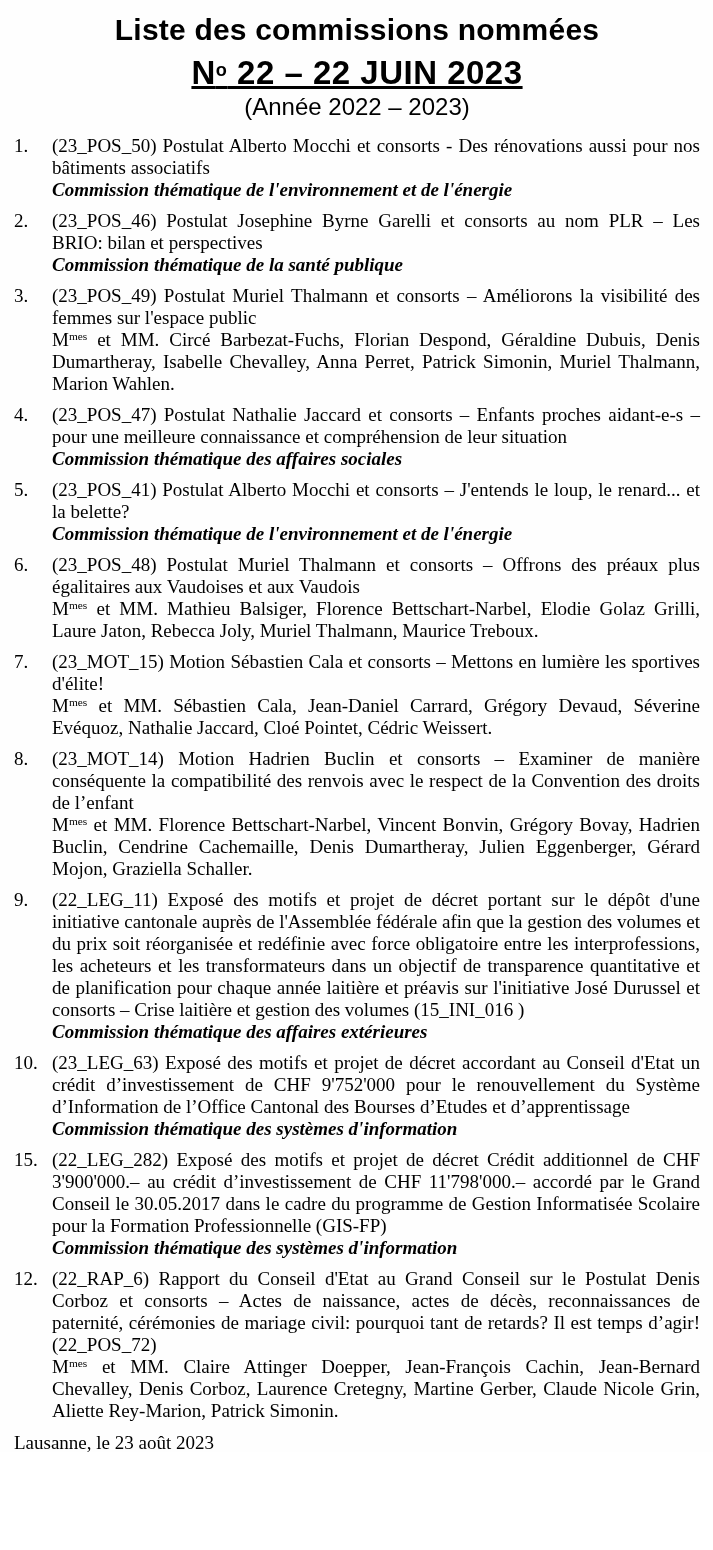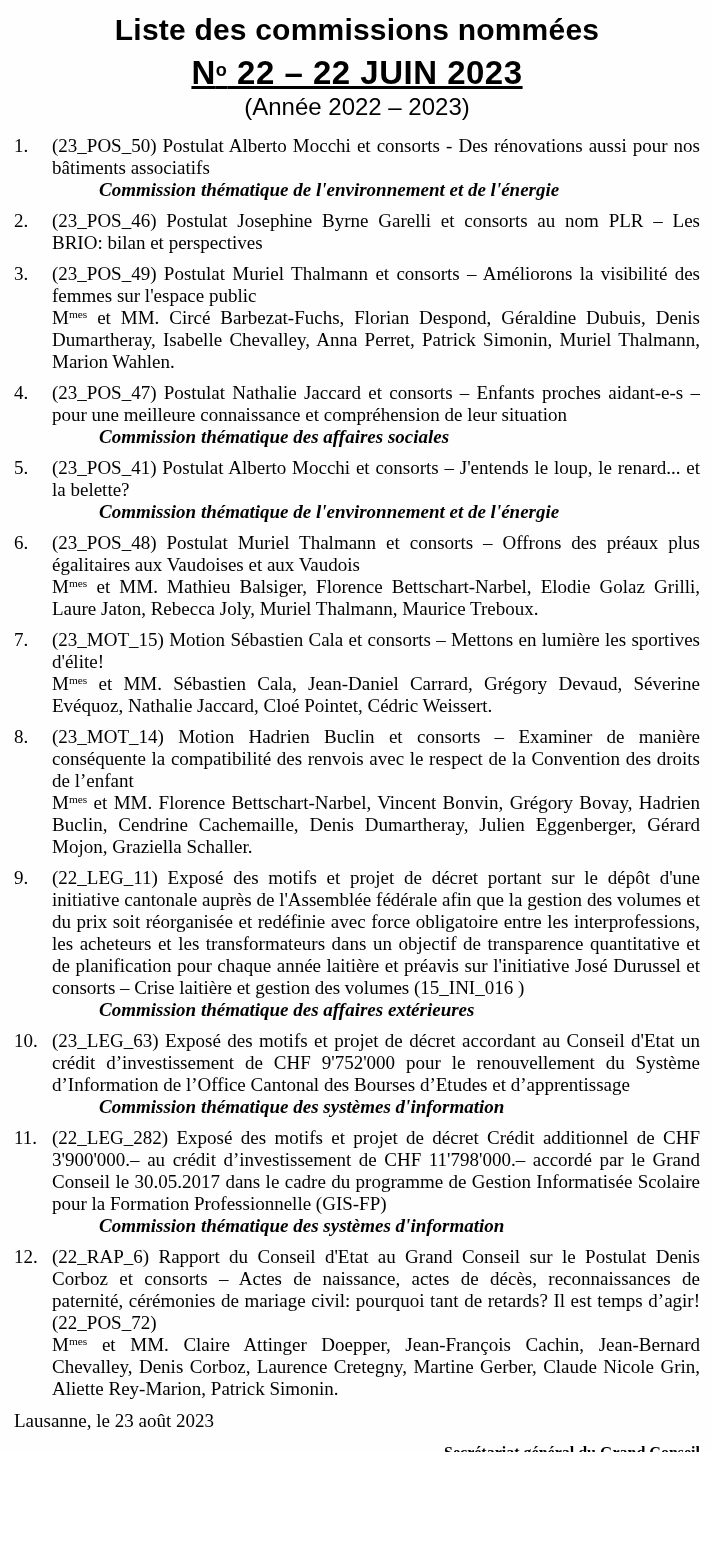--- a/index.html
+++ b/index.html
@@ -68,21 +68,20 @@
   .title {
     font-size: 19px;
     line-height: 22px;
     text-align: justify;
   }
   .commission {
     font-size: 19px;
     line-height: 22px;
     font-weight: bold;
     font-style: italic;
-    margin-left: 47px;
   }
   .members {
     font-size: 19px;
     line-height: 22px;
     text-align: justify;
   }
   .members sup {
     font-size: 0.6em;
     vertical-align: 0.5em;
     line-height: 0;
@@ -119,20 +118,21 @@
       <div class="body">
         <div class="title">(23_POS_50) Postulat Alberto Mocchi et consorts - Des rénovations aussi pour nos bâtiments associatifs</div>
         <div class="commission">Commission thématique de l'environnement et de l'énergie</div>
       </div>
     </div>
 
     <div class="item">
       <div class="num">2.</div>
       <div class="body">
         <div class="title">(23_POS_46) Postulat Josephine Byrne Garelli et consorts au nom PLR – Les BRIO: bilan et perspectives</div>
+        <div class="commission">Commission thématique de la santé publique</div>
       </div>
     </div>
 
     <div class="item">
       <div class="num">3.</div>
       <div class="body">
         <div class="title">(23_POS_49) Postulat Muriel Thalmann et consorts – Améliorons la visibilité des femmes sur l'espace public</div>
         <div class="members"><span>M</span><sup>mes</sup><span> et MM. Circé Barbezat-Fuchs, Florian Despond, Géraldine Dubuis, Denis Dumartheray, Isabelle Chevalley, Anna Perret, Patrick Simonin, Muriel Thalmann, Marion Wahlen.</span></div>
       </div>
     </div>
@@ -187,21 +187,21 @@
 
     <div class="item">
       <div class="num">10.</div>
       <div class="body">
         <div class="title">(23_LEG_63) Exposé des motifs et projet de décret accordant au Conseil d'Etat un crédit d’investissement de CHF 9'752'000 pour le renouvellement du Système d’Information de l’Office Cantonal des Bourses d’Etudes et d’apprentissage</div>
         <div class="commission">Commission thématique des systèmes d'information</div>
       </div>
     </div>
 
     <div class="item">
-      <div class="num">11.</div>
+      <div class="num">15.</div>
       <div class="body">
         <div class="title">(22_LEG_282) Exposé des motifs et projet de décret Crédit additionnel de CHF 3'900'000.– au crédit d’investissement de CHF 11'798'000.– accordé par le Grand Conseil le 30.05.2017 dans le cadre du programme de Gestion Informatisée Scolaire pour la Formation Professionnelle (GIS-FP)</div>
         <div class="commission">Commission thématique des systèmes d'information</div>
       </div>
     </div>
 
     <div class="item">
       <div class="num">12.</div>
       <div class="body">
         <div class="title">(22_RAP_6) Rapport du Conseil d'Etat au Grand Conseil sur le Postulat Denis Corboz et consorts – Actes de naissance, actes de décès, reconnaissances de paternité, cérémonies de mariage civil: pourquoi tant de retards? Il est temps d’agir! (22_POS_72)</div>

